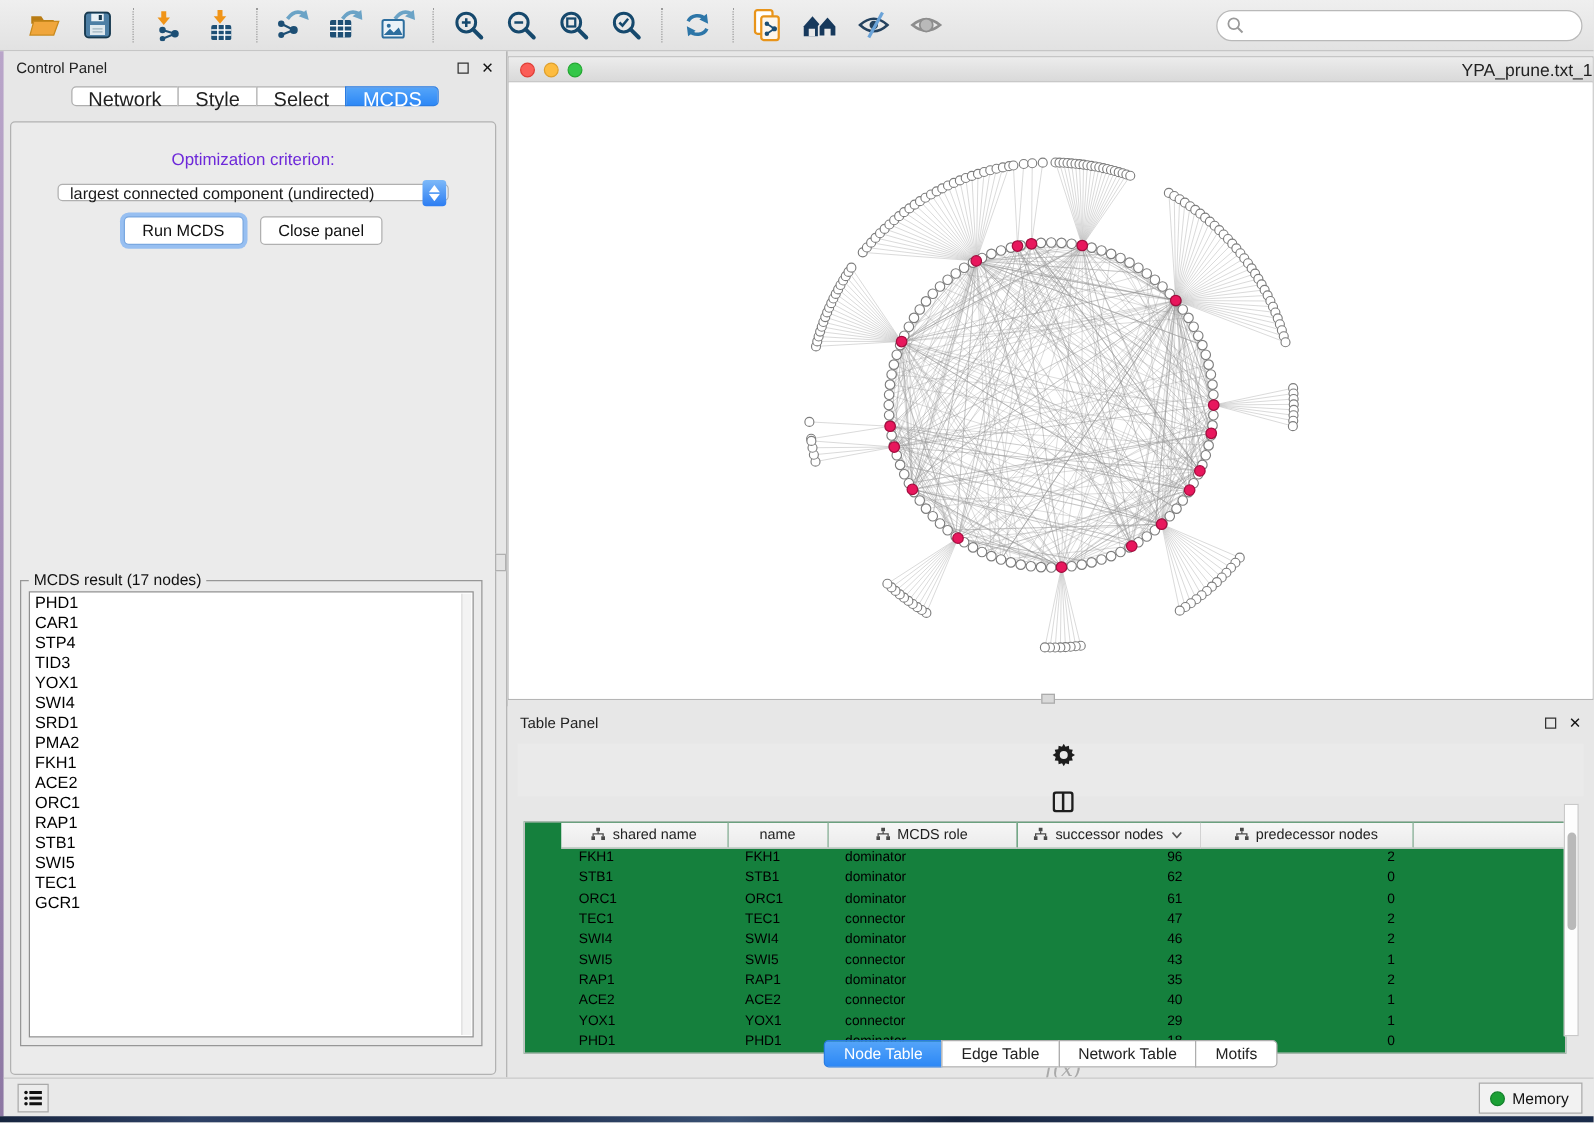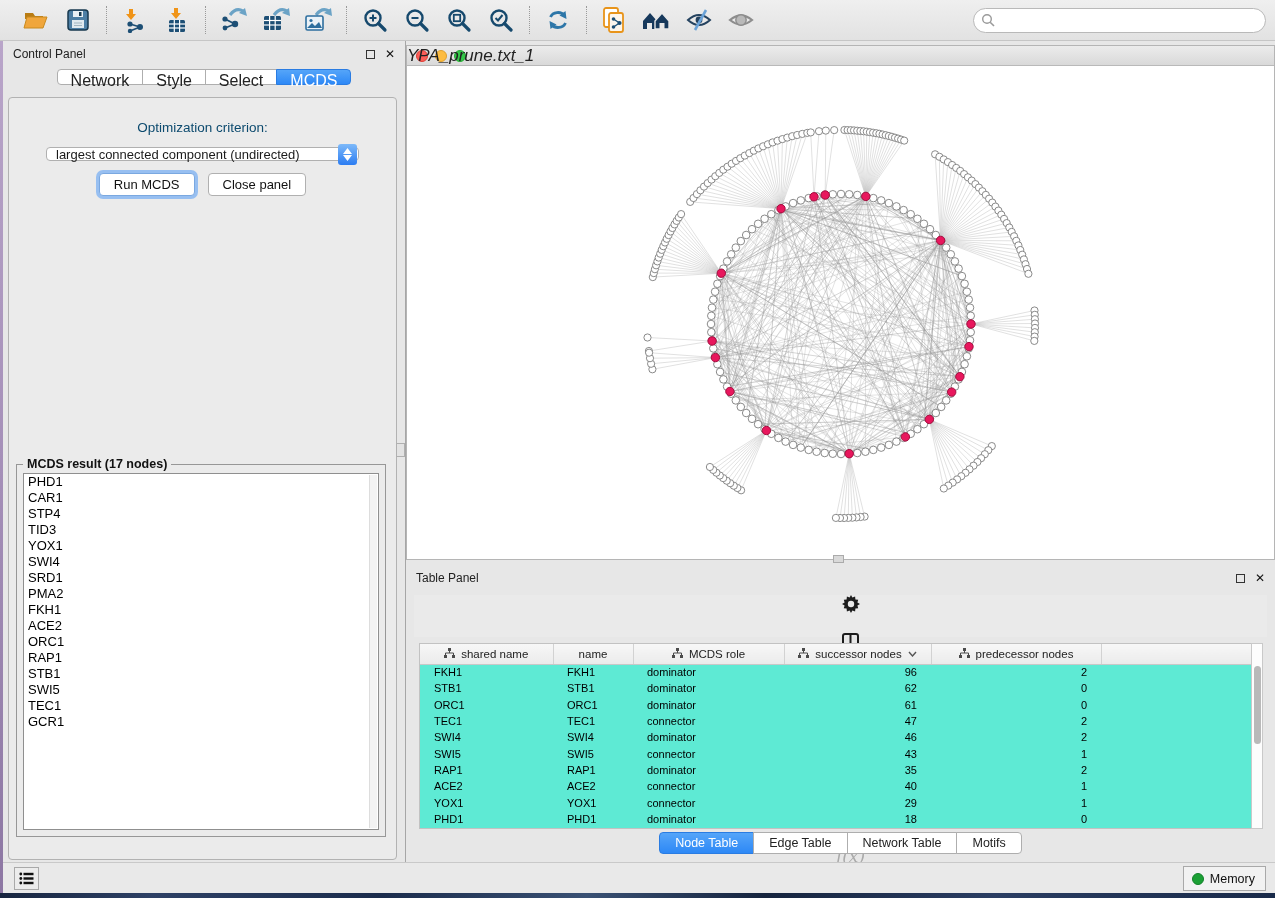--- a/index.html
+++ b/index.html
@@ -28,59 +28,59 @@
   .dock-header .spacer { flex:1; }
   .win-float { width:9px; height:9px; border:1.5px solid #333; background:transparent; display:inline-block; margin-right:10px; }
   .win-close { font-size:12px; font-weight:bold; color:#111; line-height:9px; }
   #cp-tabs { display:flex; justify-content:center; margin-top:2px; position:relative; z-index:2; }
   .seg-btn { font-size:16px; padding:2px 13px; height:16px; background:#fff; border:1px solid #aeaeae; margin-left:-1px; color:#222; }
   .seg-btn:first-child { border-radius:4px 0 0 4px; margin-left:0; }
   .seg-btn:last-child { border-radius:0 4px 4px 0; }
   .seg-btn.active { background:linear-gradient(#55a5f9,#2d88f6); border-color:#2a7ce2; color:#fff; }
   #cp-box { position:absolute; left:5px; right:8px; top:56px; bottom:2px;
     border:1px solid #b2b2b2; border-radius:4px; background:#ebebeb; }
-  #criterion-label { text-align:center; margin-top:22px; font-size:13.5px; color:#0c4a6e; }
+  #criterion-label { text-align:center; margin-top:22px; font-size:13.5px; color:#6d28d9; }
   .mac-select { width:313px; height:14px; margin:12px auto 0; background:#fff; border:1px solid #b0b0b0; border-radius:4px;
     display:flex; align-items:center; position:relative; font-size:13px; }
   .mac-select .val { flex:1; padding-left:9px; white-space:nowrap; overflow:hidden; }
   .mac-select .stepper { width:19px; height:21px; border-radius:3px; margin-right:1px;
     background:linear-gradient(#7db9f9,#2c7df2); display:flex; flex-direction:column; align-items:center; justify-content:center; gap:1px; }
   .mac-select .stepper svg { display:block; }
   #cp-buttons { display:flex; justify-content:center; gap:13px; margin-top:12px; }
   .mac-btn { height:23px; padding:0 14px; background:#fff; border:1px solid #b0b0b0; border-radius:4px; font-size:13px; color:#111; }
   .mac-btn.focused { box-shadow:0 0 0 3px rgba(106,168,245,.65); border-color:#7aa8e0; }
   #mcds-fieldset { position:absolute; left:7px; right:10px; top:366px; bottom:22px;
     border:1px solid #979797; background:transparent; }
-  #mcds-legend { position:absolute; top:-8px; left:6px; background:#ebebeb; padding:0 4px; font-size:12.5px; color:#111;font-weight:bold; }
+  #mcds-legend { position:absolute; top:-8px; left:6px; background:#ebebeb; padding:0 4px; font-size:12.5px; color:#111; }
   #mcds-result-list { position:absolute; inset:8px 6px 6px 6px; background:#fff; border:1px solid #8f8f8f; overflow:hidden; position:absolute; }
   .mcds-item { font-size:13px; line-height:16px; padding-left:4px; color:#000; }
   #mcds-scroll { position:absolute; top:1px; bottom:1px; right:1px; width:8px; background:#f3f3f3; border-left:1px solid #ddd; }
 
   
   #v-divider { position:absolute; left:405px; top:41px; width:1px; height:821px; background:#a6a6a6; }
   #v-divider-handle { position:absolute; left:396px; top:443px; width:9px; height:14px; background:#e3e3e3; border:1px solid #b0b0b0; }
 
   
   #net-window { position:absolute; left:406px; top:45px; width:869px; height:515px; background:#fff; border:1px solid #b5b5b5; }
   #net-titlebar { height:20px; background:linear-gradient(#ececec,#d9d9d9); border-bottom:1px solid #b9b9b9;
     display:flex; align-items:center; position:relative; }
   .traffic { width:12px; height:12px; border-radius:50%; margin-left:7px; display:inline-block; }
   .t-red { background:#fb5d57; border:1px solid #df3e36; margin-left:9px; }
   .t-yellow { background:#fdbc40; border:1px solid #dfa02c; }
   .t-green { background:#34c749; border:1px solid #24a832; }
-  #net-title { position:absolute; left:0; right:0; text-align:left; font-size:17px; color:#222;font-style:italic; }
+  #net-title { position:absolute; left:0; right:0; text-align:right; font-size:14px; color:#222; }
   #net-canvas { position:absolute; left:0; top:20px; right:0; bottom:0; background:#fff; overflow:hidden; }
   #net-splitter-handle { position:absolute; left:833px; top:555px; width:11px; height:8px; background:#d9d9d9; border:1px solid #ababab; }
 
   
   #table-panel { position:absolute; left:406px; top:565px; width:869px; height:297px; background:#e7e7e7; }
   #tp-toolbar { margin:4px 8px 0 8px; height:42px; background:#eaeaea; display:flex; align-items:center; gap:20px; padding-left:20px;flex-direction:column; }
   .tp-icon { display:flex; align-items:center; justify-content:center; background:none; border:none; }
   #fx-label { font-family:"DejaVu Serif","Liberation Serif",serif; font-style:italic; font-size:17px; color:#a9a9a9; }
-  #tp-table-wrap { position:absolute; left:13px; top:78px; width:834px; height:186px; background:#5eead4; border:1px solid #c2c2c2; overflow:hidden; }
+  #tp-table-wrap { position:absolute; left:13px; top:92px; width:834px; height:186px; background:#15803d; border:1px solid #c2c2c2; overflow:hidden;padding-left:29px; }
   table { border-collapse:collapse; table-layout:fixed; width:833px; }
   th { height:20px; background:linear-gradient(#f7f7f7,#ebebeb); border-right:1px solid #d2d2d2; border-bottom:1px solid #c8c8c8;
     font-weight:normal; font-size:11.5px; color:#222; text-align:center; position:relative; }
   th .th-inner { display:flex; align-items:center; justify-content:center; gap:6px; }
   td { height:16.3px; font-size:11px; color:#000; padding:0 14px; white-space:nowrap; overflow:hidden; }
   td.num { text-align:right; }
   #tp-scrollbar { position:absolute; right:12px; top:78px; width:12px; height:186px; background:#fdfdfd; border:1px solid #c9c9c9; }
   #tp-thumb { position:absolute; left:1.5px; top:22px; width:7px; height:78px; background:#b9b9b9; border-radius:4px; }
   #tp-tabs { position:absolute; left:0; right:0; top:267px; display:flex; justify-content:center; }
   #tp-tabs .seg-btn { height:22px; font-size:12.5px; padding:2px 15px; }

